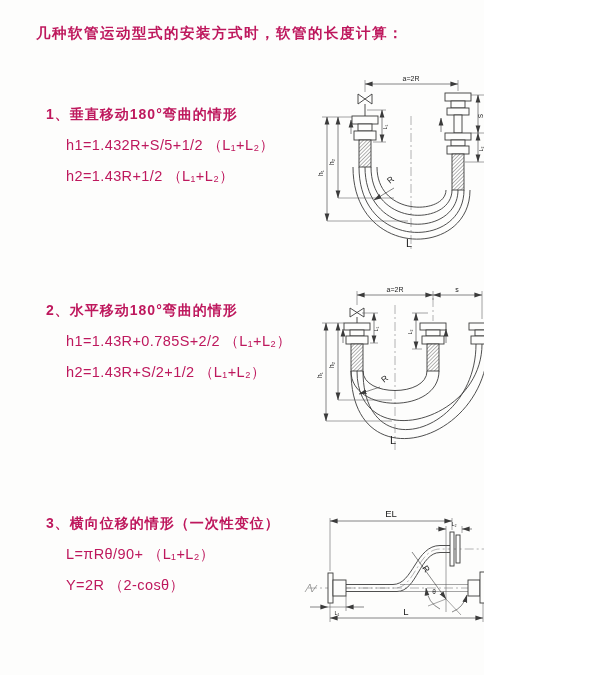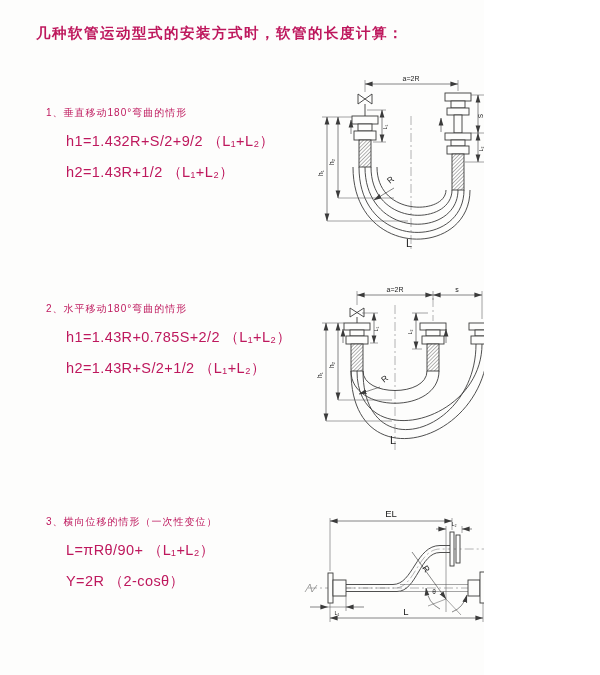--- a/index.html
+++ b/index.html
@@ -6,21 +6,21 @@
   .page {
     position:relative; width:484px; height:675px; background:#fdfdfc;
     font-family:"Liberation Sans", sans-serif; color:#be185d; overflow:hidden;
   }
   .title {
     position:absolute; left:36px; top:24px;
     font-size:14.5px; font-weight:bold; letter-spacing:1.5px; white-space:nowrap;
   }
   .sec { position:absolute; left:46px; width:275px; }
   .sec-heading {
-    font-size:10px; font-weight:normal; letter-spacing:1px;
+    font-size:14px; font-weight:bold; letter-spacing:1px;
     margin:0 0 12px 0; white-space:nowrap;
   }
   .formula {
     font-size:14.5px; letter-spacing:0.4px;
     margin:0 0 12px 20px; white-space:nowrap;
   }
   .diagram { position:absolute; }
   
   .ln   { fill:none; stroke:#3b3b3b; stroke-width:0.9; }
   .thin { fill:none; stroke:#5a5a5a; stroke-width:0.55; }
@@ -33,21 +33,21 @@
 </style>
 </head>
 <body>
 
 <div class="page">
 
   <div class="title">几种软管运动型式的安装方式时，软管的长度计算：</div>
 
   <section class="sec" style="top:106px">
     <div class="sec-heading">1、垂直移动180°弯曲的情形</div>
-    <div class="formula">h1=1.432R+S/2+9/2 （L₁+L₂）</div>
+    <div class="formula">h1=1.432R+S/5+1/2 （L₁+L₂）</div>
     <div class="formula">h2=1.43R+1/2 （L₁+L₂）</div>
   </section>
 
   <svg class="diagram" style="left:308px;top:70px" width="292" height="188" viewBox="0 0 292 188">
     <defs>
       <marker id="arr1" viewBox="0 0 10 10" refX="9.5" refY="5" markerWidth="8" markerHeight="8" orient="auto-start-reverse" markerUnits="userSpaceOnUse">
         <path d="M0,2 L10,5 L0,8 z" fill="#3b3b3b"></path>
       </marker>
       <pattern id="hatch1" width="2.6" height="2.6" patternUnits="userSpaceOnUse" patternTransform="rotate(45)">
         <rect width="2.6" height="2.6" fill="#fdfdfc"></rect>

